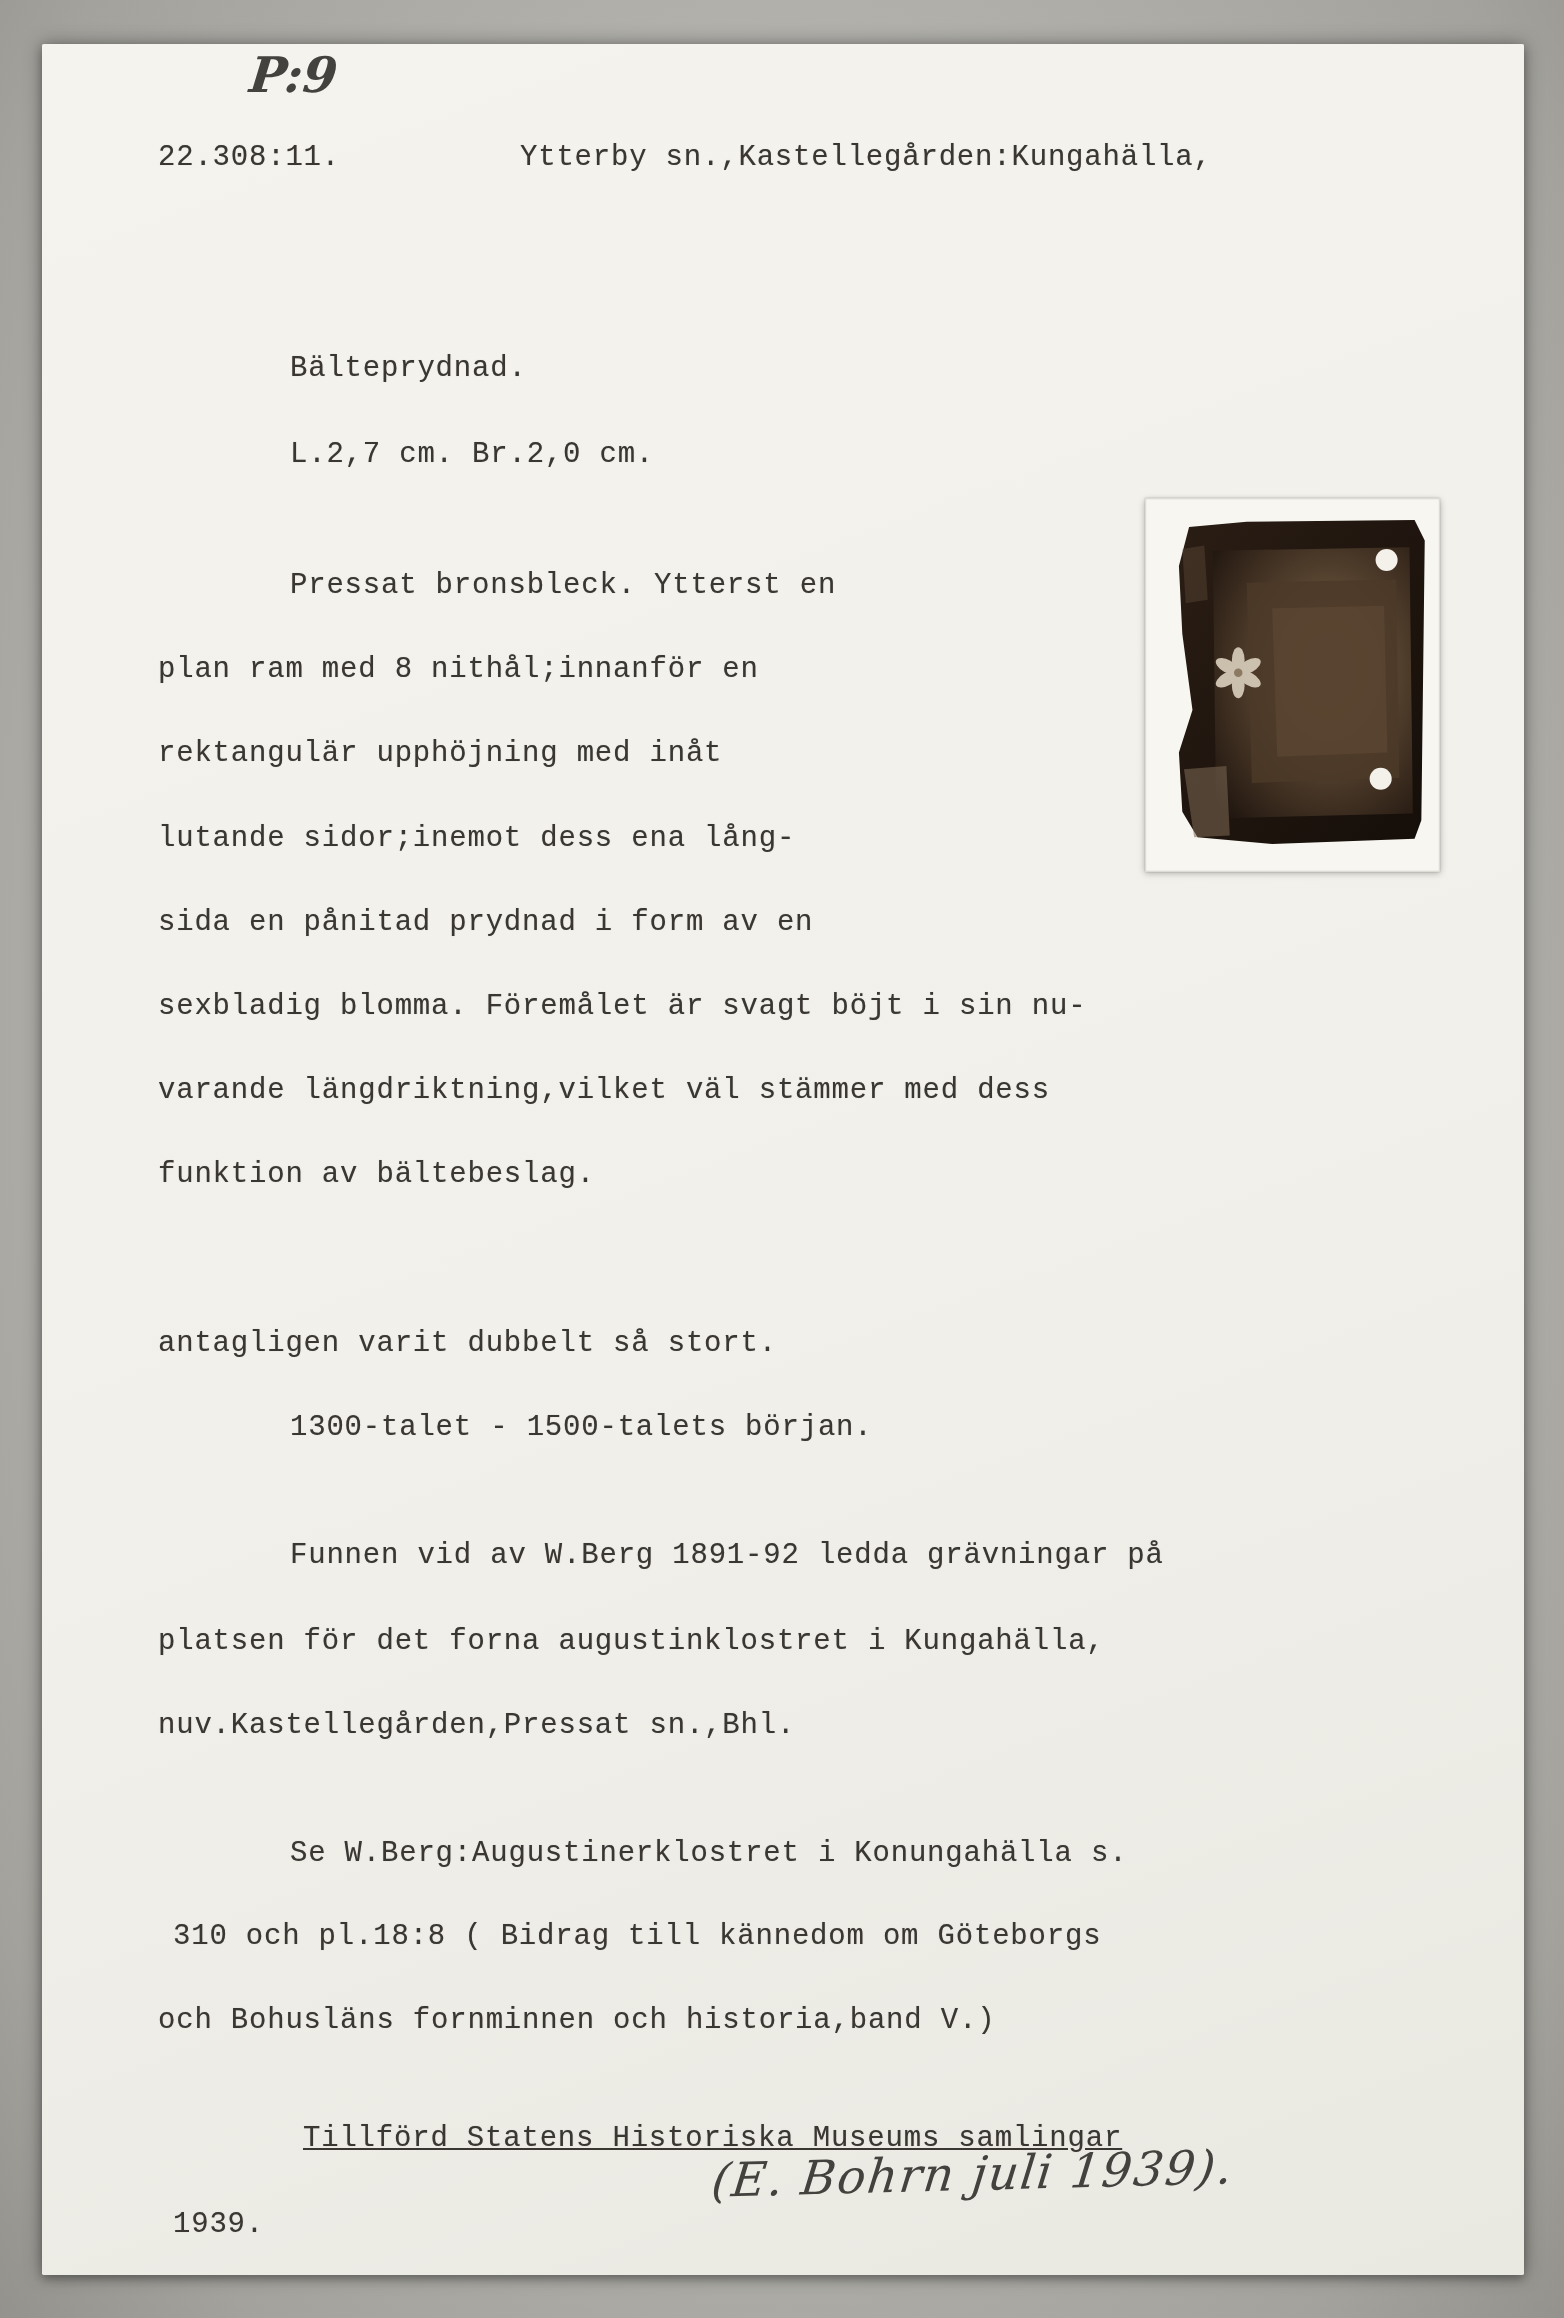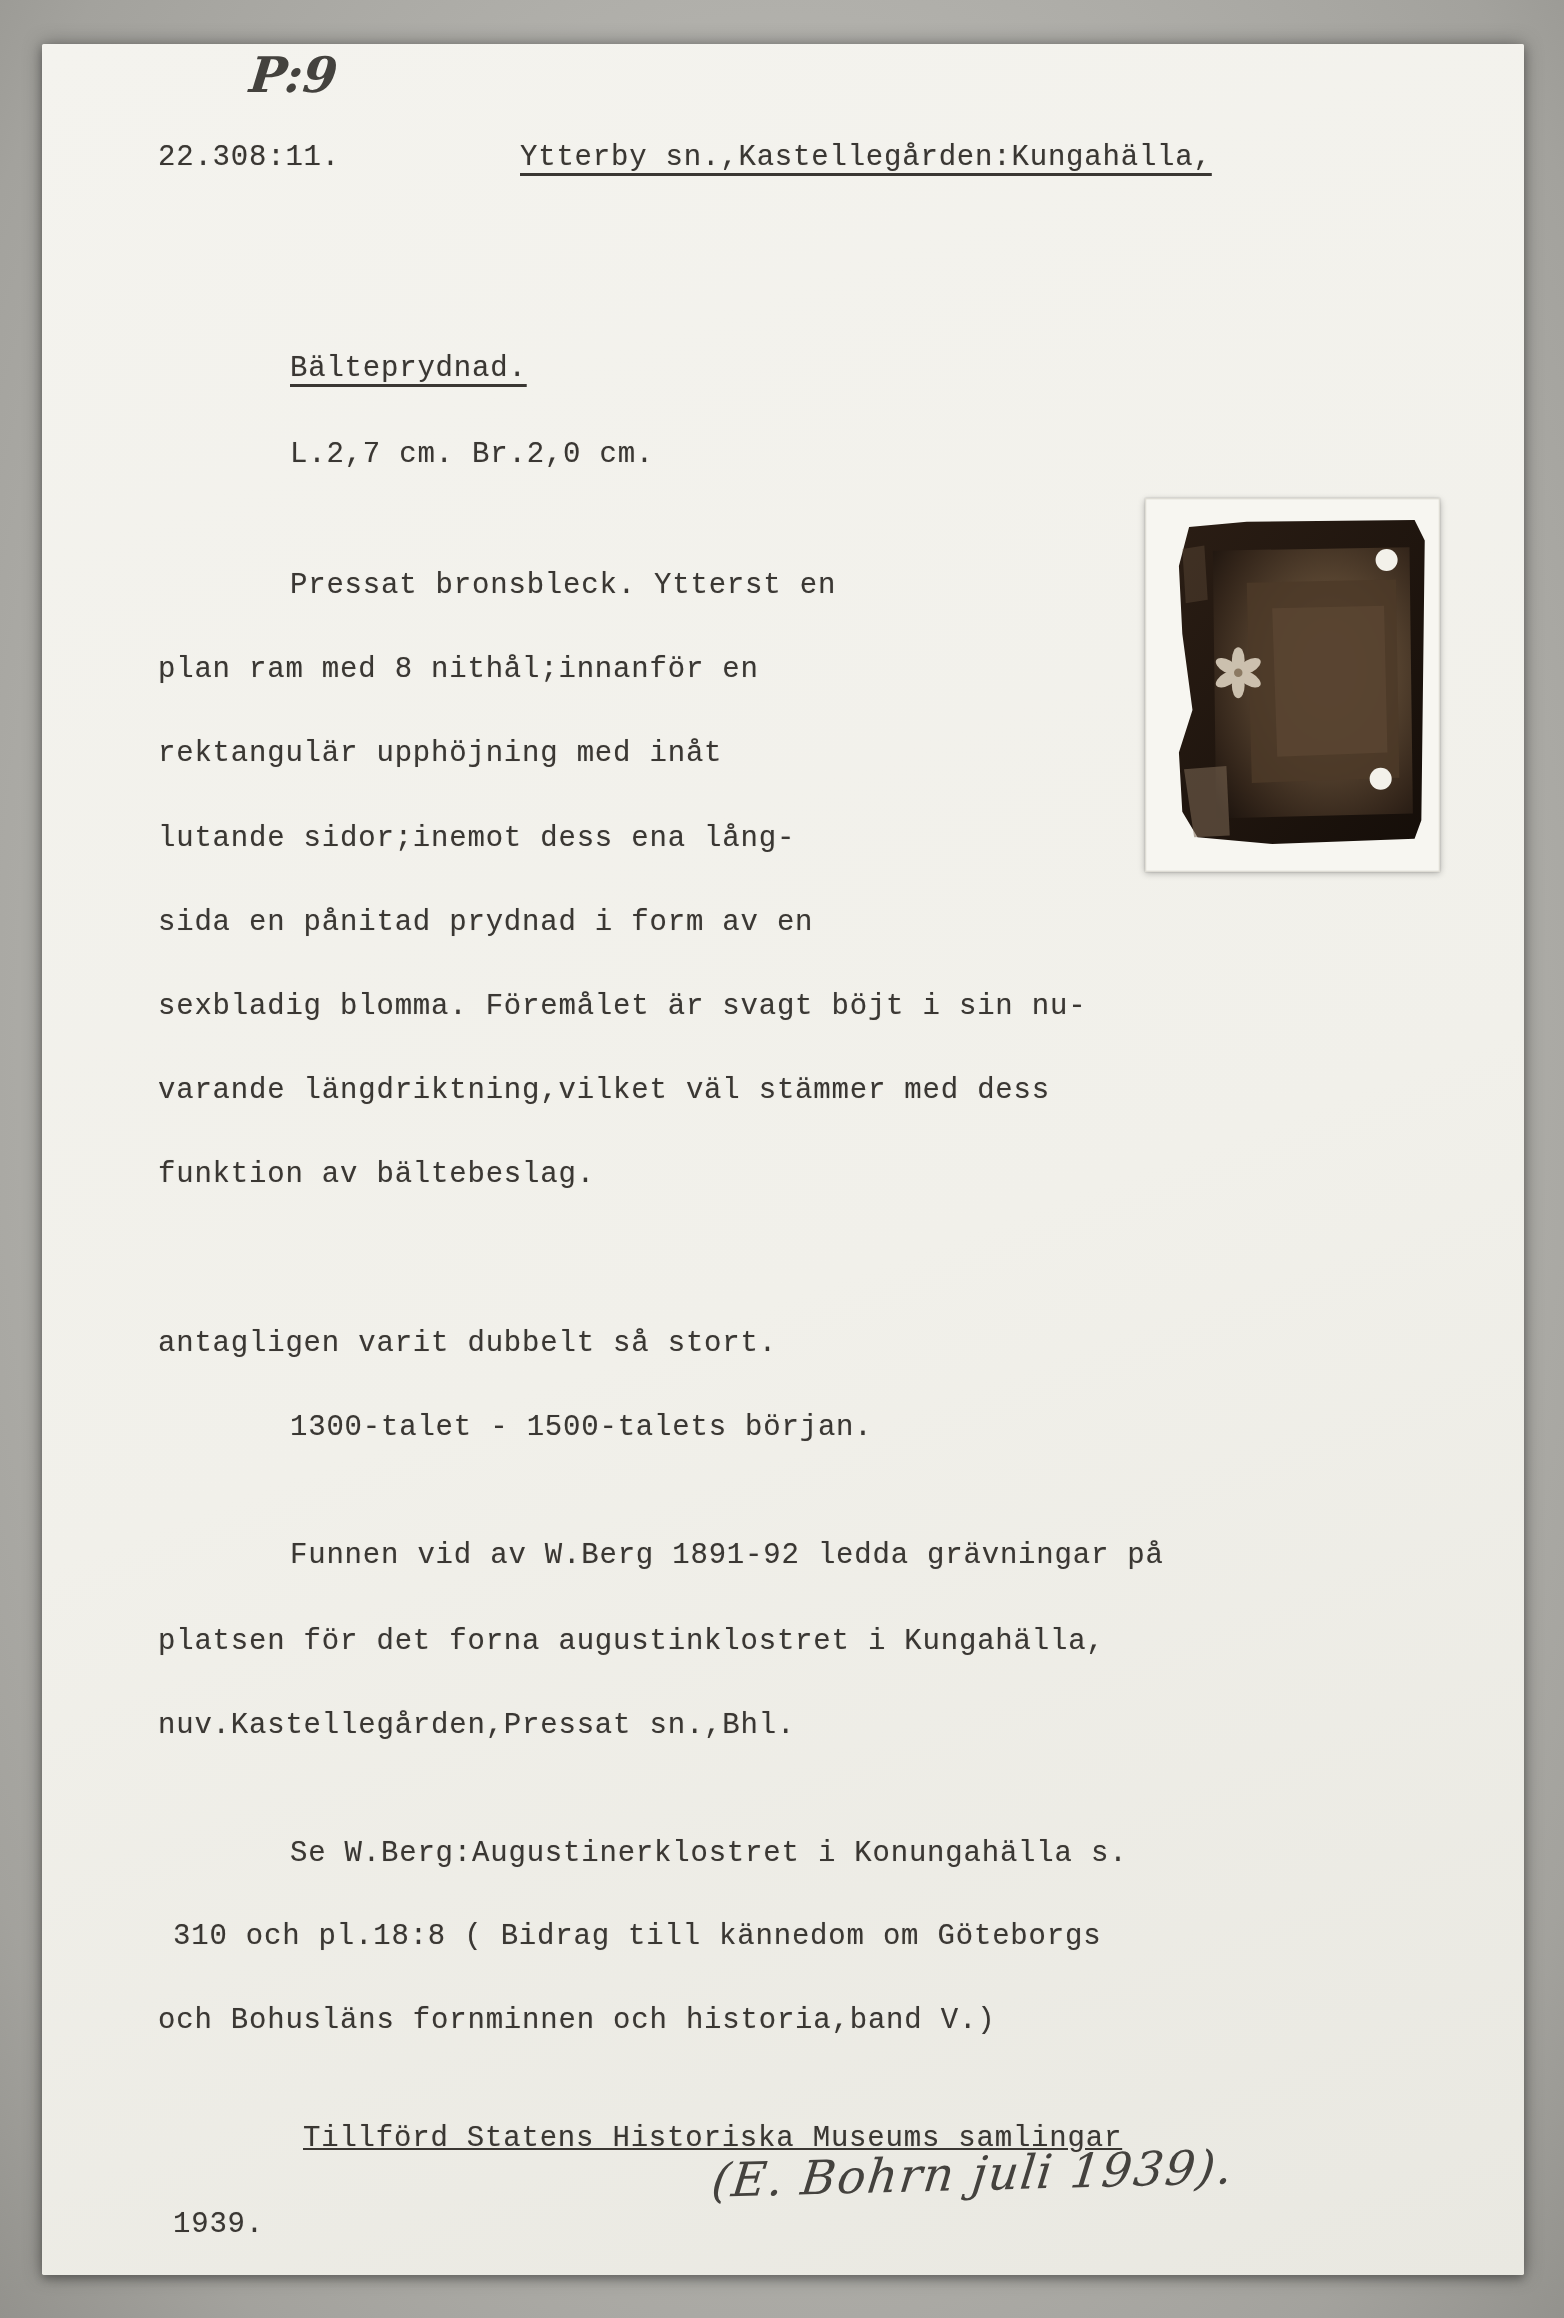--- a/index.html
+++ b/index.html
@@ -33,21 +33,20 @@
     letter-spacing: 0.8px;
     color: #3a3733;
     white-space: pre;
     text-shadow: 0 0 0.8px rgba(58,55,51,0.35);
   }
   .indent  { left: 248px; }
   .indent2 { left: 261px; text-decoration: underline; }
   .small-indent { left: 131px; }
   .title-col { left: 478px; }
   .underlined {
-    text-decoration: underline;
     text-decoration-thickness: 2.5px;
     text-underline-offset: 7.6px;
   }
   .handwritten {
     position: absolute;
     font-family: "DejaVu Serif", serif;
     font-style: italic;
     color: #44423e;
     white-space: pre;
   }

